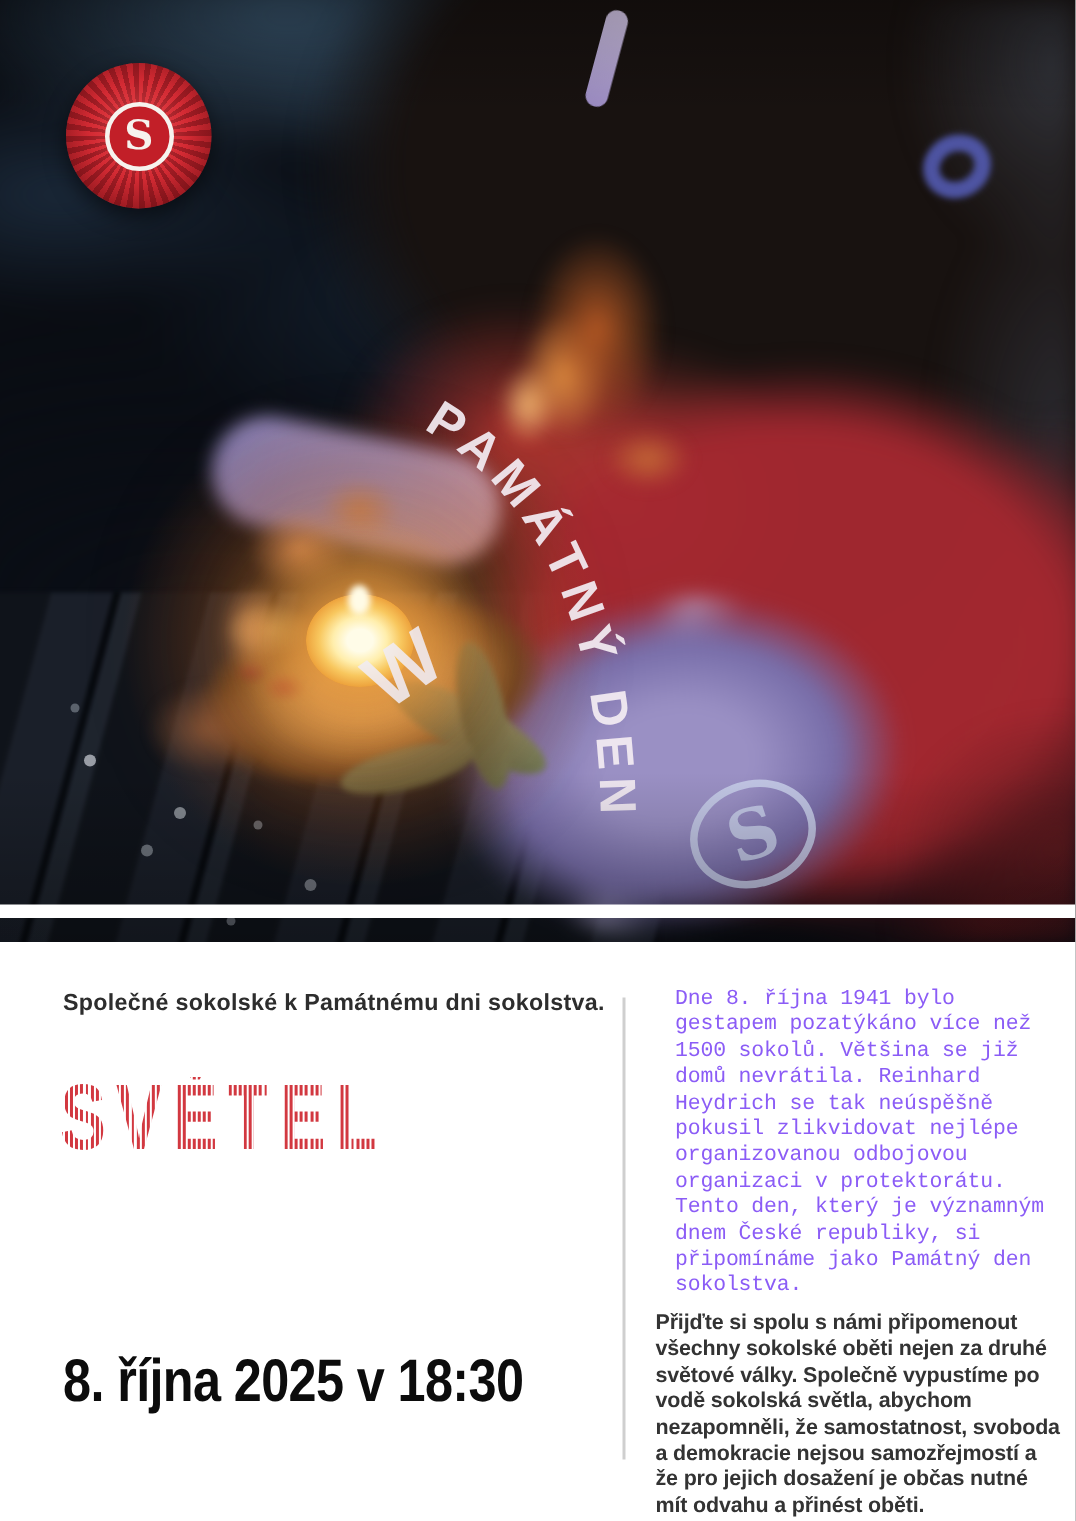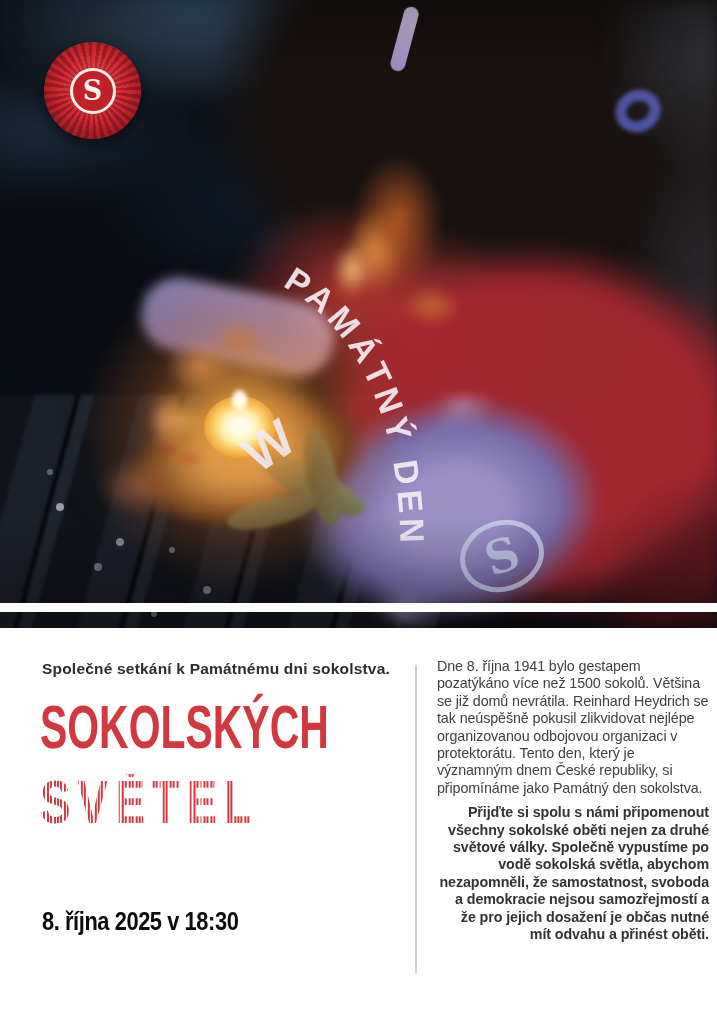--- a/index.html
+++ b/index.html
@@ -156,31 +156,31 @@
   .title-line { display:block; font-weight:bold; font-size:62px; line-height:56px;
     white-space:nowrap; }
   .title-line > span { display:inline-block; transform:scaleX(.66); transform-origin:left; }
   .title-line.striped { margin-top:19px; }
   .title-line.striped > span { transform:scaleX(.74); letter-spacing:9px;
     background:repeating-linear-gradient(90deg, #d23840 0 2.6px, #ffffff 2.6px 4.6px);
     -webkit-background-clip:text; background-clip:text;
     color:transparent; -webkit-text-fill-color:transparent; }
 
   .when-where { position:absolute; left:42px; top:905px; color:#0c0c0c;
-    font-weight:bold; font-size:26px; line-height:33px; white-space:nowrap;text-decoration:underline; }
+    font-weight:bold; font-size:40px; line-height:33px; white-space:nowrap;text-decoration:underline; }
   .when-where > div > span { display:inline-block; transform:scaleX(.84);
     transform-origin:left; letter-spacing:-.5px; }
 
   .divider-v { position:absolute; left:415px; top:665px; width:2px; height:308px;
     background:#cfcfcf; }
 
   .col-right { position:absolute; left:437px; top:658px; width:272px;
     font-size:14.3px; line-height:17.4px; letter-spacing:-.1px; }
-  .col-right .p1 { color:#404040; margin:0 0 7px 0; }
-  .col-right .p2 { color:#333333; font-weight:bold; margin:0;text-align:right; }
+  .col-right .p1 { color:#8b5cf6; margin:0 0 7px 13px;font-family:Liberation Mono, monospace; }
+  .col-right .p2 { color:#333333; font-weight:bold; margin:0; }
 </style>
 </head>
 <body>
 
 <div class="page">
 
   <div class="photo">
     <div class="ph-water"></div>
     <div class="ph-jetty"></div>
     <div class="ph-dots"></div>
@@ -220,24 +220,23 @@
 
     <div class="rosette">
       <div class="rosette-center">
         <span class="rosette-monogram">S</span>
       </div>
     </div>
 
     <div class="photo-divider"></div>
   </div>
 
-  <div class="kicker">Společné setkání k Památnému dni sokolstva.</div>
+  <div class="kicker">Společné sokolské k Památnému dni sokolstva.</div>
 
   <h1 class="title" style="margin:0">
-    <span class="title-line"><span>SOKOLSKÝCH</span></span>
     <span class="title-line striped"><span>SVĚTEL</span></span>
   </h1>
 
   <div class="when-where">
     <div><span>8. října 2025 v 18:30</span></div>
   </div>
 
   <div class="divider-v"></div>
 
   <div class="col-right">

